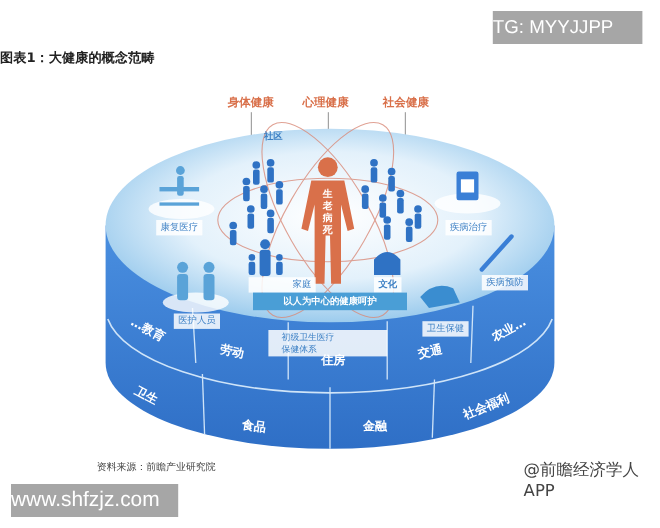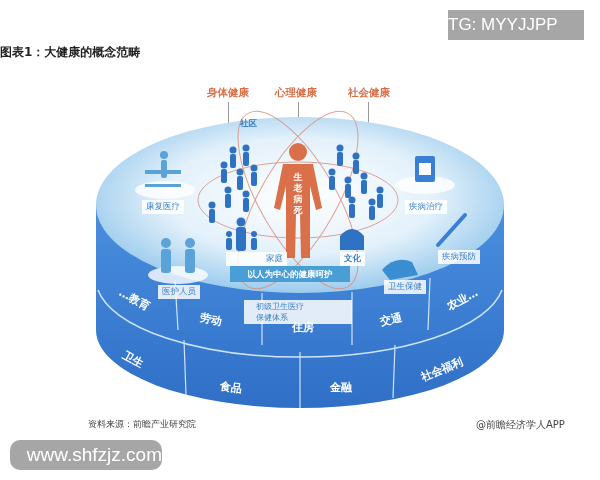--- a/index.html
+++ b/index.html
@@ -1,27 +1,27 @@
 <!DOCTYPE html>
 <html><head>
 <meta charset="utf-8">
 <style>
   html,body{margin:0;padding:0;}
   body{width:600px;height:480px;background:#ffffff;position:relative;overflow:hidden;font-family:"DejaVu Sans",sans-serif;}
   .abs{position:absolute;}
   .title{left:0;width:600px;top:44px;text-align:left;font-size:12px;font-weight:bold;color:#222;}
   .badge{background:#a6a6a6;color:#fff;font-family:"Liberation Sans",sans-serif;}
   .badge-top{left:448px;top:10px;width:136px;height:30px;font-size:17px;line-height:30px;text-align:left;}
-  .badge-bot{left:10px;top:440px;width:152px;height:30px;font-size:19px;line-height:30px;text-align:right;border-radius:10px;}
+  .badge-bot{left:10px;top:440px;width:152px;height:30px;font-size:19px;line-height:30px;text-align:left;}
   .vline{width:1px;background:#999;}
   .lbl{font-size:8.5px;color:#3b7fc4;background:rgba(255,255,255,0.85);padding:1px 4px;white-space:nowrap;}
   .ring-text{font-size:11px;color:#fff;font-weight:bold;white-space:nowrap;}
   .source{left:40px;top:418px;font-size:9px;color:#444;margin-left:48px;}
-  .credit{left:476px;top:418px;font-size:10px;color:#444;}
-  .center-banner{left:230px;top:266px;width:120px;height:16px;background:#4a9ed6;color:#fff;font-size:8.5px;line-height:16px;text-align:center;font-weight:bold;}
+  .credit{left:476px;top:418px;font-size:15px;color:#444;}
+  .center-banner{left:230px;top:266px;width:140px;height:16px;background:#4a9ed6;color:#fff;font-size:8.5px;line-height:16px;text-align:center;font-weight:bold;}
   .system{left:244px;top:300px;width:84px;font-size:8px;color:#3b7fc4;background:rgba(255,255,255,0.85);line-height:11px;padding:1px 12px;}
 </style>
 </head>
 <body>
 
 <div class="abs badge badge-top">TG: MYYJJPP</div>
 
 <div class="abs title">图表1：大健康的概念范畴</div>
 
 <div class="abs" style="left:207px;top:86px;font-size:10.5px;color:#d9704a;font-weight:bold;">身体健康</div>
@@ -146,21 +146,21 @@
   </g>
 </svg>
 
 <div class="abs lbl" style="left:236px;top:117px;background:transparent;font-weight:bold;">社区</div>
 <div class="abs lbl" style="left:226px;top:252px;font-weight:normal;padding-left:40px;">家庭</div>
 <div class="abs lbl" style="left:340px;top:252px;font-weight:bold;">文化</div>
 <div class="abs lbl" style="left:142px;top:200px;">康复医疗</div>
 <div class="abs lbl" style="left:158px;top:285px;">医护人员</div>
 <div class="abs lbl" style="left:405px;top:200px;">疾病治疗</div>
 <div class="abs lbl" style="left:438px;top:250px;">疾病预防</div>
-<div class="abs lbl" style="left:384px;top:280px;">卫生保健</div>
+<div class="abs lbl" style="left:384px;top:292px;">卫生保健</div>
 
 <div class="abs" style="left:292px;top:172px;width:12px;font-size:9px;color:#fff;font-weight:bold;line-height:11px;text-align:center;word-break:break-all;">生老病死</div>
 
 <div class="abs center-banner">以人为中心的健康呵护</div>
 
 <div class="abs system">
   <div>初级卫生医疗</div>
   <div>保健体系</div>
 </div>
 

